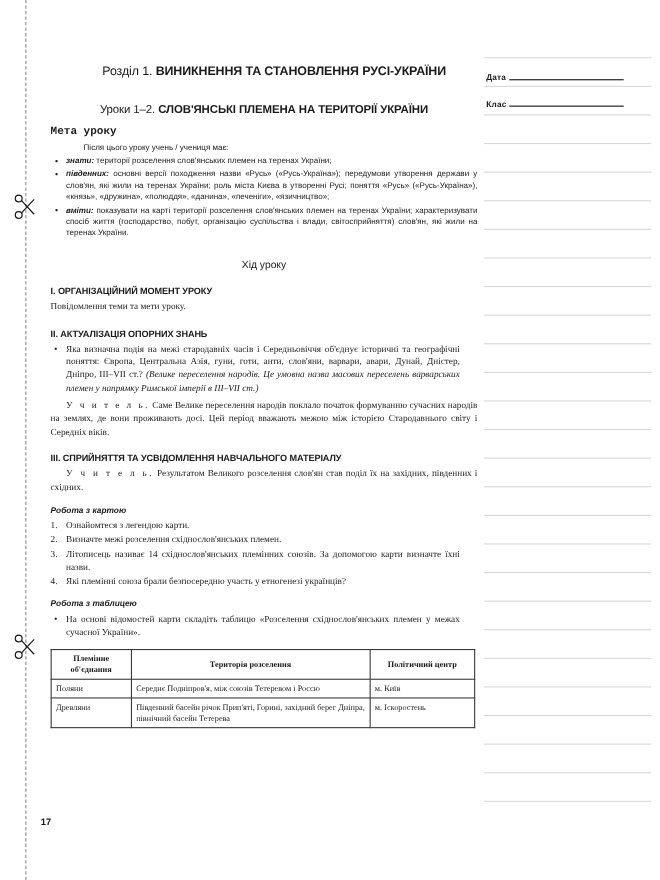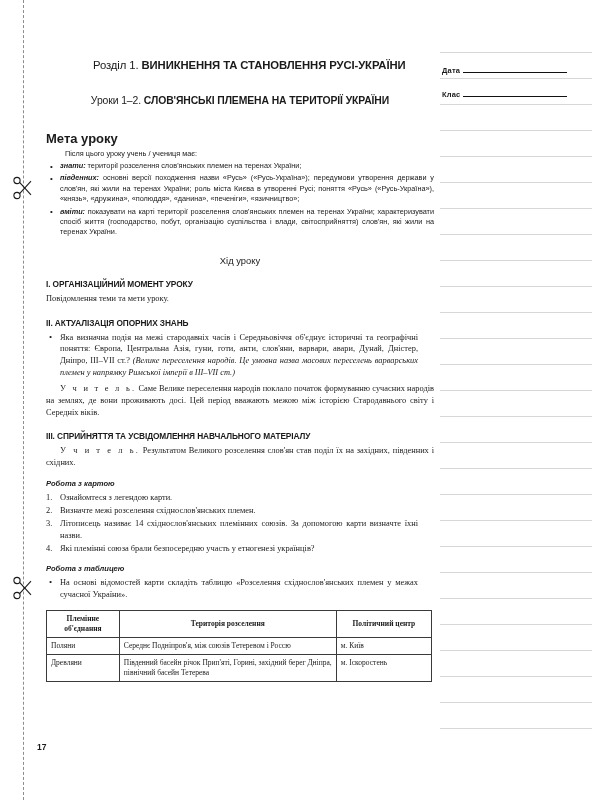--- a/index.html
+++ b/index.html
@@ -96,29 +96,29 @@
     margin: 22px 0 0 0;
     text-align: center;
     line-height: 1.25;
     letter-spacing: -0.1px;
     white-space: nowrap;
   }
   h2.lesson .reg { font-weight: normal; }
   h2.lesson .bold { font-weight: bold; }
 
   .goal-title {
-    font-family: Liberation Sans, sans-serif;
-    font-weight: bold;
-    font-size: 13px;
-    margin-top: 24px;
+    font-family: Liberation Mono, monospace;
+    font-weight: bold;
+    font-size: 10px;
+    margin-top: 8px;
   }
   .goal-intro {
     font-family: "Liberation Sans", sans-serif;
     font-size: 7.3px;
-    margin: 3px 0 0 19px;
+    margin: 3px 0 0 30px;
   }
 
   ul.goal-list {
     list-style: none;
     margin: 3px 0 0 0;
     padding: 0;
   }
   ul.goal-list li {
     font-family: "Liberation Sans", sans-serif;
     font-size: 7.3px;

